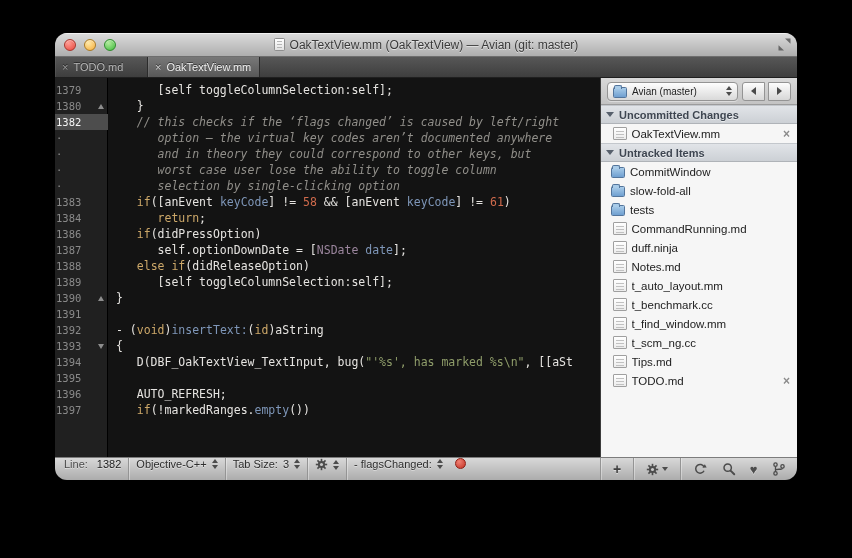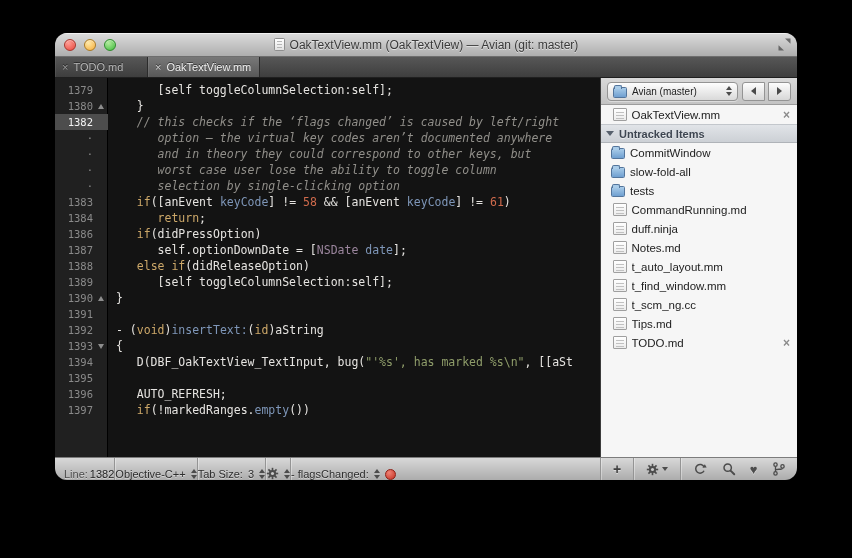--- a/index.html
+++ b/index.html
@@ -38,21 +38,21 @@
   .main{flex:1;display:flex;min-height:0}
 
   
   .editor{width:545px;flex:0 0 545px;overflow:hidden;position:relative;
     font-family:"DejaVu Sans Mono",monospace;font-size:11.5px;line-height:16px;
     background:linear-gradient(90deg,#202020 0,#202020 52px,#000 52px,#000 53px,#131313 53px)}
   .codelines{padding-top:4px}
   .crow{display:flex;height:16px}
   .gut{width:53px;flex:0 0 53px;display:flex;align-items:center;justify-content:flex-end;color:#8a8a8a}
   .gut.gcur{background:#4d4d4d;color:#f4f4f4}
-  .lnum{display:block;width:37px;text-align:right;font-size:10.5px}
+  .lnum{display:block;width:37px;font-size:10.5px}
   .fold{display:flex;width:15px;justify-content:center;align-items:center}
   .fold.f-up::before{content:"";width:0;height:0;border-left:3.5px solid transparent;border-right:3.5px solid transparent;border-bottom:5px solid #8d8d8d}
   .fold.f-down::before{content:"";width:0;height:0;border-left:3.5px solid transparent;border-right:3.5px solid transparent;border-top:5px solid #8d8d8d}
   .cl{flex:1;min-width:0;overflow:hidden;white-space:pre;padding-left:8px;color:#e6e4e1}
   .tk-p{color:#e6e4e1}
   .tk-k{color:#cda869}
   .tk-c{color:#918f8a;font-style:italic}
   .tk-n{color:#cf6a4c}
   .tk-s{color:#8f9d6a}
   .tk-f{color:#7e96b8}
@@ -85,21 +85,21 @@
   .fic{flex:0 0 14px;position:relative}
   .fic.folder{width:14px;height:11px;margin-top:2px;background:linear-gradient(#a9cce9,#6f9fd0);border:1px solid #53759c;border-radius:1.5px}
   .fic.folder::before{content:"";position:absolute;top:-3px;left:0;width:6px;height:3px;background:#a9cce9;border:1px solid #53759c;border-bottom:none;border-radius:2px 2px 0 0}
   .fic.doc{width:11px;height:13px;margin-left:1.5px;background:linear-gradient(#fff,#ececec);border:1px solid #9f9f9f;border-radius:1px}
   .fic.doc::after{content:"";position:absolute;left:2px;right:2px;top:3px;height:7px;
     background:repeating-linear-gradient(to bottom,#c1c1c1 0 1px,transparent 1px 3px)}
 
   
   .statusbar{height:23px;flex:0 0 auto;background:linear-gradient(#d8d8d8,#acacac);border-top:1px solid #7c7c7c;
     display:flex;align-items:stretch;font-size:11px;color:#2e2e2e;text-shadow:0 1px 0 rgba(255,255,255,.45)}
-  .sb-left{width:545px;flex:0 0 545px;display:flex;align-items:flex-end;padding:0 9px;}
+  .sb-left{width:545px;flex:0 0 545px;display:flex;align-items:flex-start;padding:0 9px;gap:7px}
   .sb-right{flex:1;min-width:0;display:flex;align-items:center;padding:0 4px 0 0;gap:5px}
   .sb-sep{width:1px;align-self:stretch;background:#949494;box-shadow:1px 0 0 rgba(255,255,255,.35)}
   .sb-label{color:#4c4c4c}
   .sb-value{color:#1d1d1d;margin-left:2px}
   .sb-popup{display:flex;align-items:center;gap:5px;white-space:nowrap}
   .record{width:11px;height:11px;border-radius:50%;margin-left:5px;flex:0 0 auto;
     background:radial-gradient(circle at 35% 30%,#f08173,#c33124);border:1px solid #8f1f15}
   .sb-btn{display:flex;align-items:center;justify-content:center;padding:0 7px;height:100%;gap:3px}
   .plusg{font-size:14px;font-weight:bold;color:#3f3f3f;line-height:1}
   .caret{width:0;height:0;border-left:3px solid transparent;border-right:3px solid transparent;border-top:4px solid #4c4c4c}
@@ -307,20 +307,24 @@
             </span>
         </div>
         <div class="navbtn first">
             <span class="tri-l"></span>
           </div>
         <div class="navbtn second">
             <span class="tri-r"></span>
           </div>
       </div>
       <div class="filelist">
+          <div class="sec">
+            <span class="disc"></span>
+            <span>Uncommitted Changes</span>
+          </div>
           <div class="frow">
             <span class="fic doc"></span>
             <span class="fnm">OakTextView.mm</span>
             <span class="fx">×</span>
           </div>
           <div class="sec">
             <span class="disc"></span>
             <span>Untracked Items</span>
           </div>
           <div class="frow">
@@ -343,20 +347,24 @@
             <span class="fic doc"></span>
             <span class="fnm">duff.ninja</span>
           </div>
           <div class="frow">
             <span class="fic doc"></span>
             <span class="fnm">Notes.md</span>
           </div>
           <div class="frow">
             <span class="fic doc"></span>
             <span class="fnm">t_auto_layout.mm</span>
+          </div>
+          <div class="frow">
+            <span class="fic doc"></span>
+            <span class="fnm">t_benchmark.cc</span>
           </div>
           <div class="frow">
             <span class="fic doc"></span>
             <span class="fnm">t_find_window.mm</span>
           </div>
           <div class="frow">
             <span class="fic doc"></span>
             <span class="fnm">t_scm_ng.cc</span>
           </div>
           <div class="frow">

